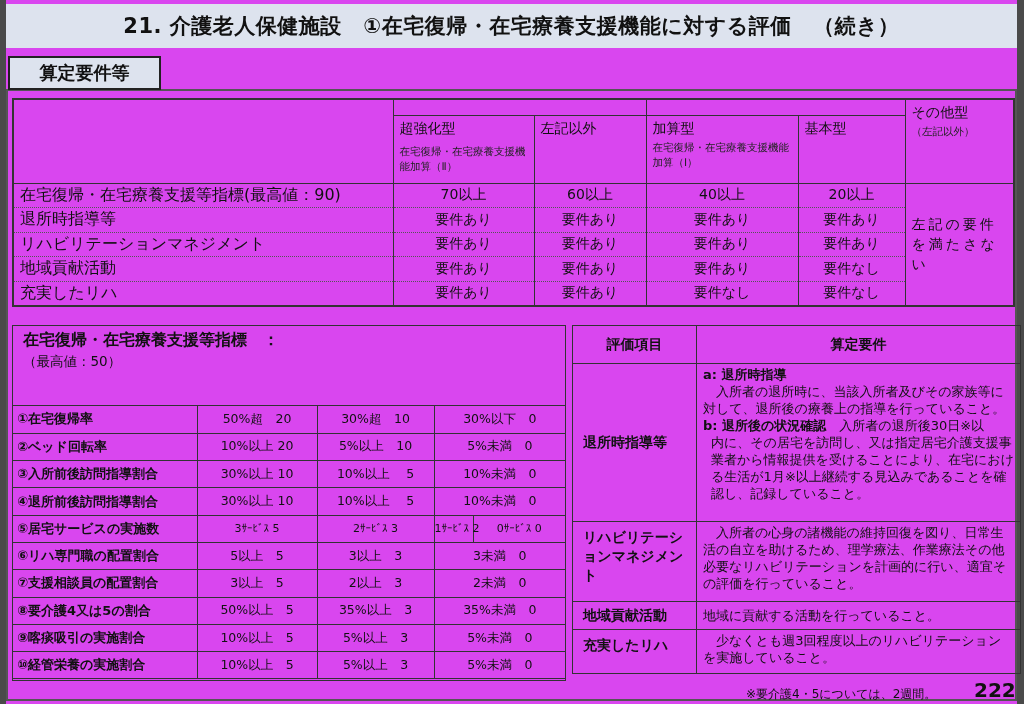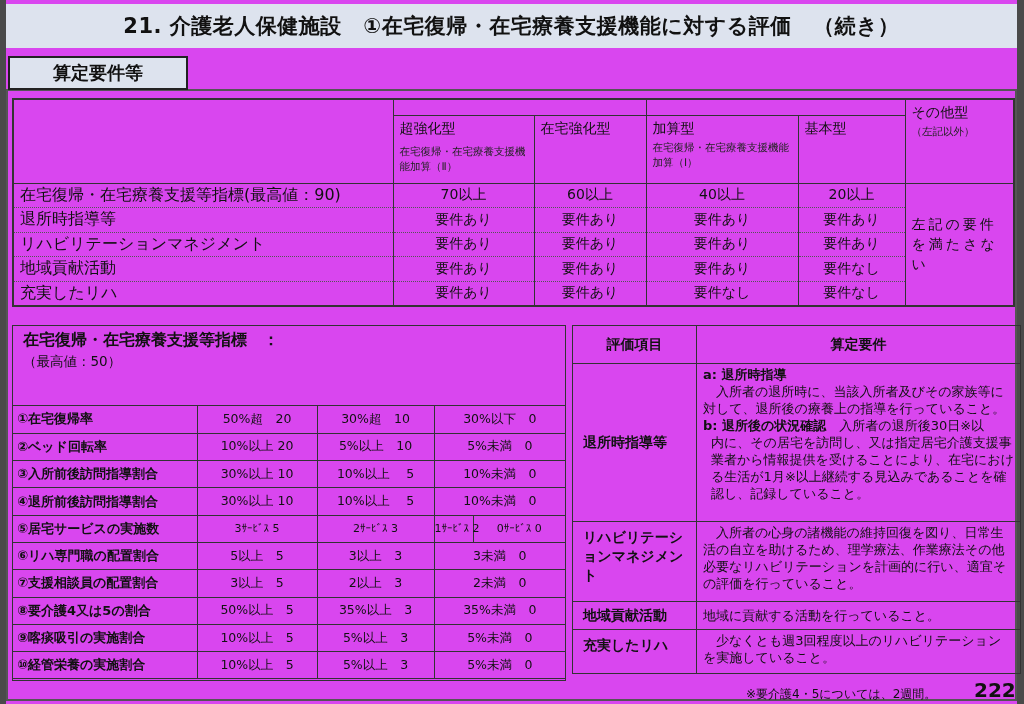--- a/index.html
+++ b/index.html
@@ -9,21 +9,21 @@
     position: absolute; left: 6px; top: 0; width: 1011px; height: 704px;
     background: #d946ef;
   }
   .title-band {
     position: absolute; left: 0; top: 4px; width: 1011px; height: 44px;
     background: #dde3ee;
     display: flex; align-items: center; justify-content: center;
     font-weight: bold; font-size: 21px; letter-spacing: 0.5px;
   }
   .section-tab {
-    position: absolute; left: 2px; top: 56px; width: 180px; height: 34px;
+    position: absolute; left: 2px; top: 56px; width: 153px; height: 34px;
     background: #dde3ee; border: 2px solid #222;
     display: flex; align-items: center; justify-content: center;
     font-size: 18px; font-weight: bold;
   }
   .outer-frame {
     position: absolute; left: 0; top: 89px; width: 1011px; height: 612px;
     border: 2px solid #555; border-right-width: 2px;
   }
   
   .top-table {
@@ -96,21 +96,21 @@
         <div>その他型</div>
         <div class="sub tight">（左記以外）</div>
       </td>
     </tr>
     <tr>
       <td class="hdr">
         <div>超強化型</div>
         <div class="sub">在宅復帰・在宅療養支援機能加算（Ⅱ）</div>
       </td>
       <td class="hdr">
-        <div>在宅強化型</div>
+        <div>左記以外</div>
       </td>
       <td class="hdr">
         <div>加算型</div>
         <div class="sub tight">在宅復帰・在宅療養支援機能加算（Ⅰ）</div>
       </td>
       <td class="hdr">
         <div>基本型</div>
       </td>
     </tr>
     <tr class="body">

